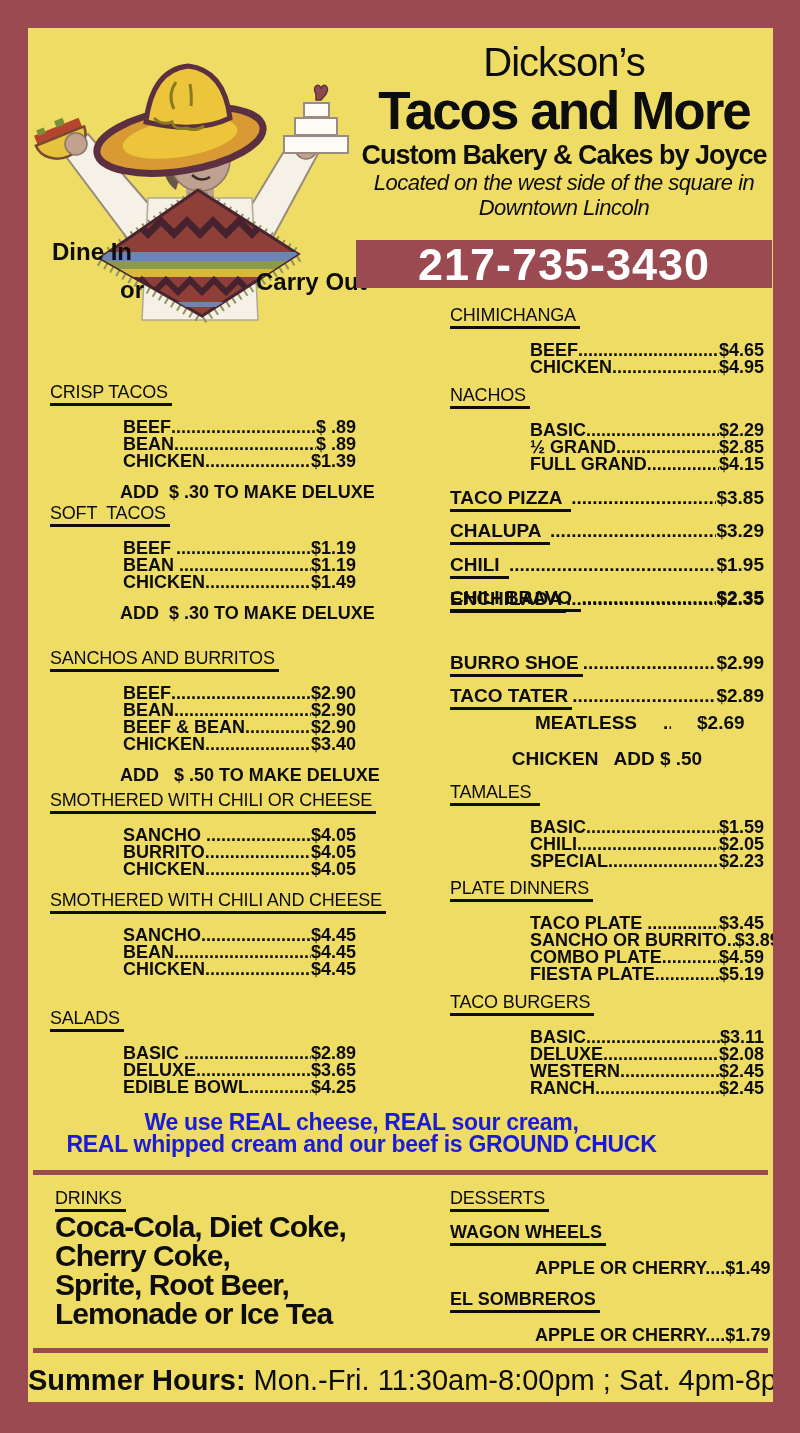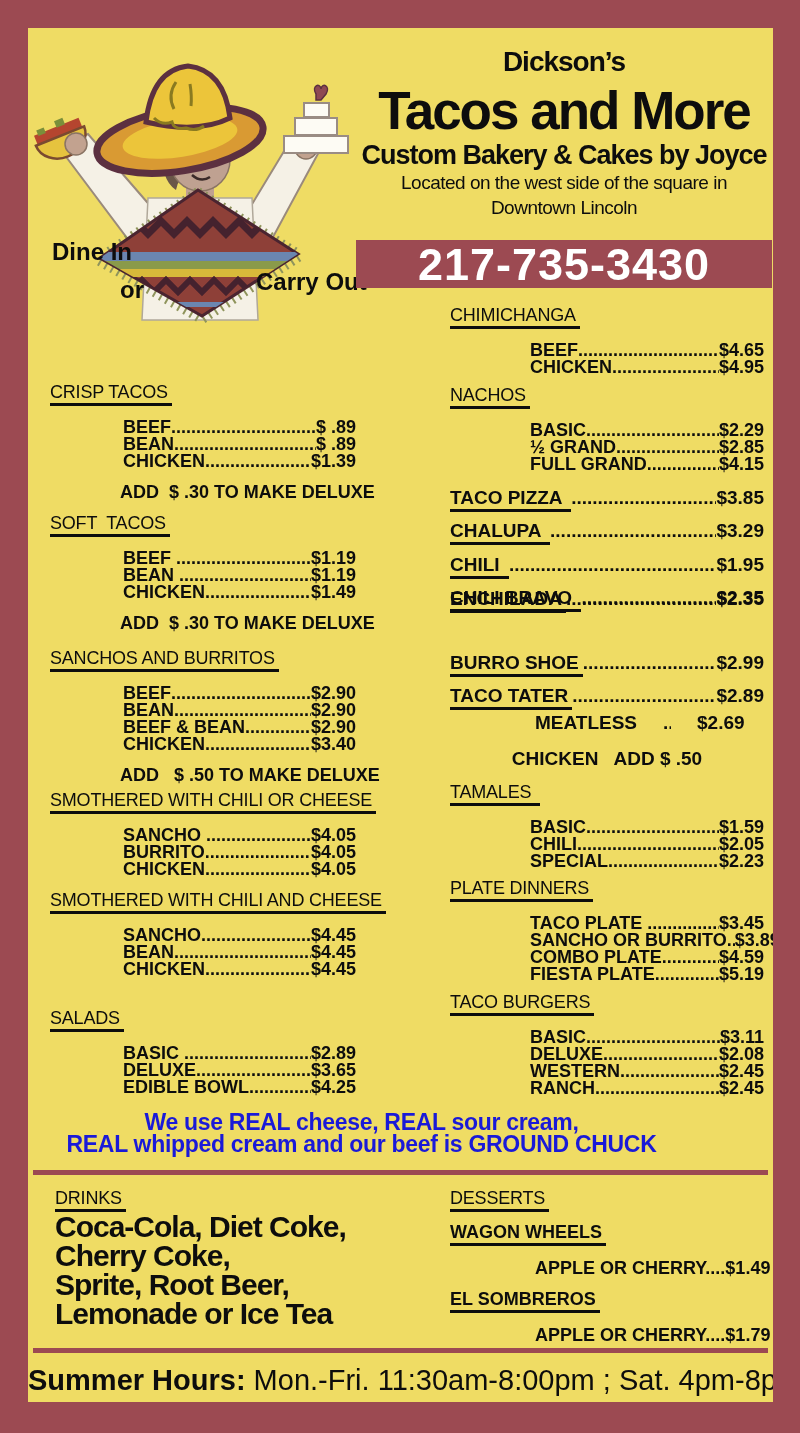--- a/index.html
+++ b/index.html
@@ -2,24 +2,24 @@
 <html><head>
 <meta charset="utf-8">
 <style>
   html,body{margin:0;padding:0;}
   body{font-family:"Liberation Sans", sans-serif; background:#777;}
   .frame{position:relative;width:800px;height:1433px;background:#9c4a52;margin:0 auto;overflow:hidden;}
   .inner{position:absolute;left:28px;top:28px;width:745px;height:1374px;background:#efdc64;overflow:hidden;}
   .abs{position:absolute;}
   
   .header-block{position:absolute;left:328px;top:12px;width:416px;text-align:center;color:#0d0d0d;}
-  .brand{font-size:28px;font-weight:bold;letter-spacing:-1px;line-height:44px;}
+  .brand{font-size:40px;font-weight:normal;letter-spacing:-1px;line-height:44px;}
   .big-title{font-size:53px;font-weight:bold;letter-spacing:-2px;line-height:54px;}
   .subtitle{font-size:27px;font-weight:bold;letter-spacing:-1px;line-height:30px;margin-top:2px;}
-  .loc{font-size:19px;line-height:25px;letter-spacing:-.5px;}
+  .loc{font-size:22px;line-height:25px;letter-spacing:-.5px;font-style:italic;}
   .phone-banner{position:absolute;left:328px;top:212px;width:416px;height:48px;background:#9c4a52;
     color:#fff;font-size:45px;font-weight:bold;text-align:center;line-height:49px;letter-spacing:1px;}
   .tag{position:absolute;font-size:24px;font-weight:bold;color:#0d0d0d;white-space:pre;}
   
   .col{position:absolute;top:0;height:1100px;}
   .col-left{left:22px;width:306px;}
   .col-right{left:422px;width:314px;}
   .section{position:absolute;left:0;right:0;}
   .sec-heading{font-size:18px;font-weight:normal;letter-spacing:-.2px;white-space:pre;color:#0d0d0d;}
   .u{border-bottom:3px solid #0d0d0d;padding-bottom:1px;padding-right:4px;display:inline-block;line-height:20px;}
@@ -147,21 +147,21 @@
               <span class="price">$ .89</span>
             </div>
             <div class="row">
               <span class="lbl">CHICKEN</span>
               <span class="leader"></span>
               <span class="price">$1.39</span>
             </div>
           </div>
           <div class="sec-note">ADD  $ .30 TO MAKE DELUXE</div>
         </div>
-        <div class="section" style="top: 485px;">
+        <div class="section" style="top: 475px;">
           <div class="sec-heading"><span class="u">SOFT  TACOS</span></div>
           <div class="sec-items">
             <div class="row">
               <span class="lbl">BEEF </span>
               <span class="leader"></span>
               <span class="price">$1.19</span>
             </div>
             <div class="row">
               <span class="lbl">BEAN </span>
               <span class="leader"></span>

